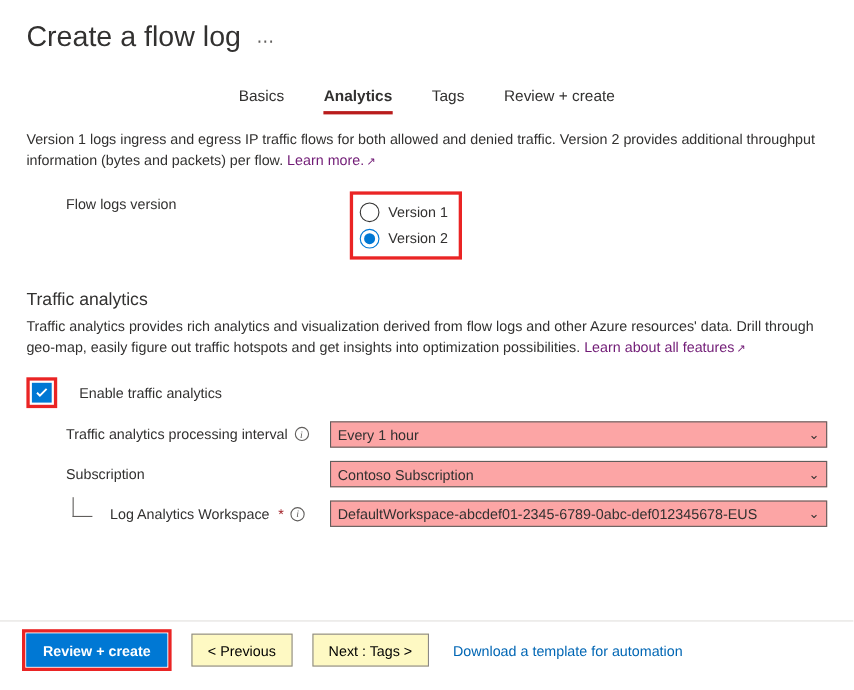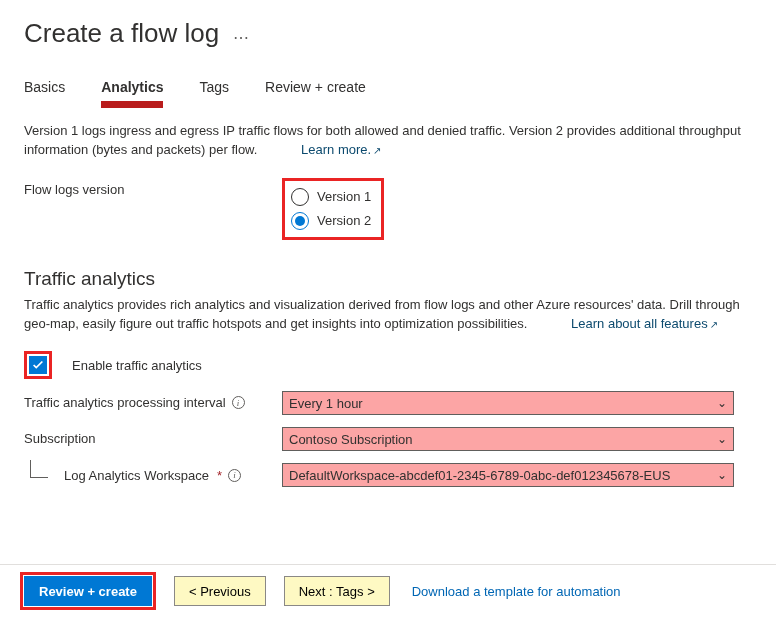--- a/index.html
+++ b/index.html
@@ -31,52 +31,53 @@
   .more-icon {
     color: #605e5c;
     font-size: 16px;
     margin-top: -22px;
   }
   .tabs {
     display: flex;
     gap: 36px;
     border-bottom: none;
     margin-bottom: 14px;
+    justify-content: center;
   }
   .tab {
     padding: 0 0 6px 0;
     font-size: 14px;
     color: #323130;
     cursor: pointer;
     border-bottom: 3px solid transparent;
   }
   .tab.active {
     font-weight: 600;
-    border-bottom: 7px solid #b91c1c;
+    border-bottom: 3px solid #b91c1c;
   }
   .desc {
     font-size: 13px;
     color: #323130;
     line-height: 1.45;
     margin-bottom: 18px;
   }
   .link {
-    color: #0c4a6e;
+    color: #701a75;
     text-decoration: none;
     cursor: pointer;
-    margin-left: 40px;
   }
   .ext-icon {
     font-size: 10px;
     margin-left: 2px;
   }
   .form-row {
     display: flex;
     align-items: flex-start;
     margin-bottom: 12px;
+    margin-left: 36px;
   }
   .label-col {
     width: 258px;
     padding-top: 4px;
     font-size: 13px;
     color: #323130;
     display:flex;
     align-items:center;
     gap:6px;
   }
@@ -102,21 +103,21 @@
     display: flex; align-items: center; justify-content: center;
   }
   .radio.selected { border-color: #0078d4; }
   .radio.selected::after {
     content: "";
     width: 10px; height: 10px;
     border-radius: 50%;
     background: #0078d4;
   }
   .section-heading {
-    font-size: 19px;
+    font-size: 16px;
     color: #323130;
     margin: 28px 0 6px 0;
   }
   .checkbox-row {
     display: flex;
     align-items: center;
     gap: 20px;
     margin: 18px 0 12px 0;
   }
   .checkbox-box {

